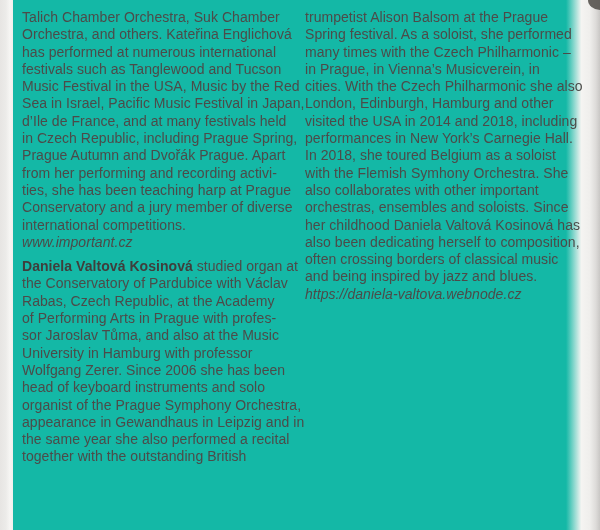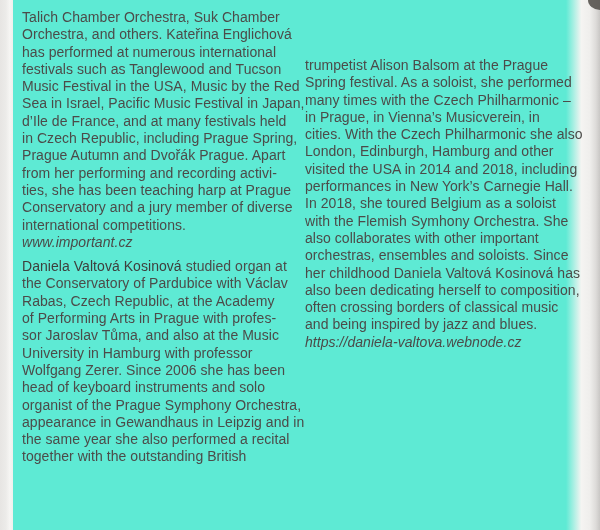--- a/index.html
+++ b/index.html
@@ -8,21 +8,21 @@
     width: 600px;
     height: 530px;
     overflow: hidden;
     background: #f1f0ee;
   }
   .page {
     position: relative;
     width: 600px;
     height: 530px;
     font-family: "Liberation Sans", "DejaVu Sans", sans-serif;
-    background: #5eead4;
+    background: #14b8a6;
   }
   .left-edge {
     position: absolute;
     left: 0; top: 0;
     width: 13px; height: 530px;
     background: linear-gradient(90deg, #e7e5e3 0%, #ecebe9 45%, #f6f5f3 75%, #f1f0ee 100%);
   }
   .right-edge {
     position: absolute;
     right: 0; top: 0;
@@ -40,30 +40,30 @@
   }
   .col {
     position: absolute;
     top: 9px;
     color: #4c4b49;
     font-size: 14px;
     line-height: 17.3px;
     letter-spacing: 0.05px;
   }
   .col-left  { left: 22px;  width: 282px; }
-  .col-right { left: 305px; width: 275px; margin-top: 48px; }
+  .col-right { left: 305px; width: 275px; }
   .para { margin: 0; padding: 0; }
   .para + .para { margin-top: 7px; }
   .ln {
     display: block;
     white-space: nowrap;
     height: 17.3px;
   }
   .italic { font-style: italic; }
-  b.name { font-weight: normal; color: #3f3e3c; }
+  b.name { font-weight: bold; color: #3f3e3c; }
 </style>
 </head>
 <body>
 
 <div class="page">
   <div class="left-edge"></div>
   <div class="right-edge"></div>
   <div class="corner-mark"></div>
 
   <div class="col col-left">

